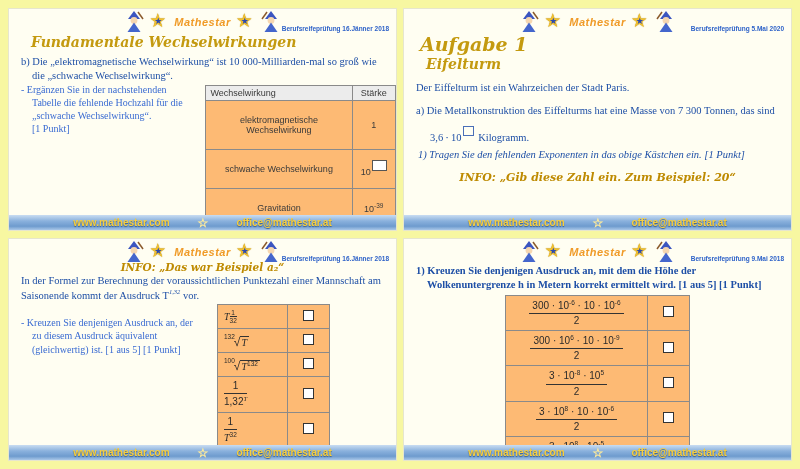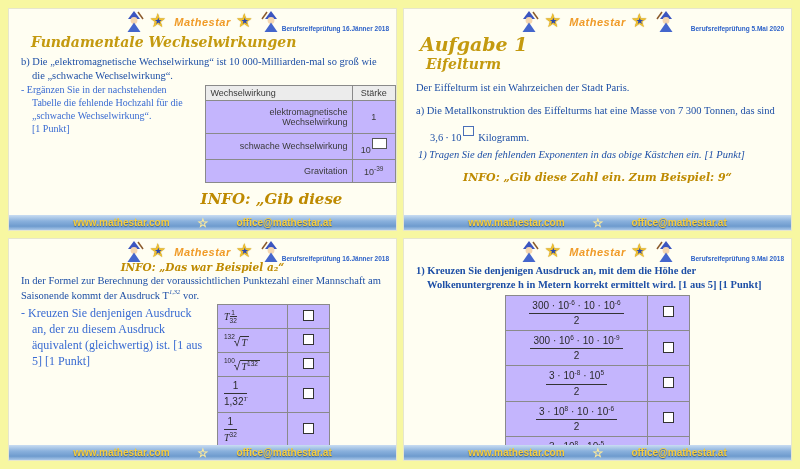--- a/index.html
+++ b/index.html
@@ -28,27 +28,27 @@
   .info{font-family:"DejaVu Serif",serif;font-weight:bold;font-style:italic;
         font-size:15px;color:#BE8A00;}
   
   .footer{position:absolute;bottom:0;left:0;right:0;height:15px;
           background:linear-gradient(180deg,#C9DDF2 0%,#8AB1DD 40%,#6E9BCE 75%,#A9C7E8 100%);
           display:flex;align-items:center;justify-content:center;gap:28px;
           font-family:"Liberation Sans",sans-serif;font-weight:bold;font-size:10px;
           color:#F7CE3E;text-shadow:0 1px 1px #3A5E8C;}
   .f-star{font-size:12px;color:#FFEB9A;text-shadow:none;}
   
-  table{border-collapse:collapse;background:#c4b5fd;}
+  table{border-collapse:collapse;background:#fdba74;}
   td,th{border:1px solid #8A8A8A;font-family:"Liberation Sans",sans-serif;
         color:#3A3A3A;font-weight:normal;}
   .wtable{font-size:9px;}
   .wtable th{background:#ECECEC;padding:2px 4px;height:15px;}
   .wtable th:first-child{text-align:left;}
-  .wtable td:first-child{width:150px;padding:6px 4px;text-align:right;}
+  .wtable td:first-child{width:150px;padding:14px 4px;text-align:center;}
   .wtable td:last-child{width:44px;text-align:center;}
   .wtable tr.tall td{height:26px;}
   sup{font-size:6.5px;}
   .powbox{display:inline-block;width:15px;height:11px;border:1px solid #555;
           background:#FFF;vertical-align:4px;margin-left:1px;}
   .massbox{display:inline-block;width:11px;height:10px;border:1px solid #4A6FB8;
            background:#FFFEF2;vertical-align:5px;margin:0 2px 0 1px;}
   
   .opt-table td{font-size:10px;color:#2A2A2A;}
   .opt-table .expr{padding:3px 6px;text-align:left;}
@@ -68,21 +68,21 @@
   .frac{display:inline-block;text-align:center;line-height:1.2;vertical-align:middle;}
   .frac .n{display:block;border-bottom:1px solid #333;padding:0 3px 1px 3px;}
   .frac .d{display:block;padding-top:1px;}
   
   .row{display:flex;}
   .tl-bullet{width:172px;margin-left:12px;font-size:10px;line-height:1.32;}
   .tl-table{margin-left:16px;margin-top:2px;}
   .tl-info{margin:5px 0 0 150px;width:225px;text-align:center;line-height:1.55;}
   .tr-info{text-align:center;margin-top:9px;font-size:11px;}
   .bl-info-top{text-align:center;margin-top:-2px;font-size:10.5px;}
-  .bl-bullet{width:182px;margin-left:12px;font-size:12px;line-height:1.32;margin-top:4px;}
+  .bl-bullet{width:182px;margin-left:12px;font-size:10px;line-height:1.32;margin-top:14px;}
   .bl-table{margin-left:14px;margin-top:2px;}
   .bot-info{text-align:center;margin-top:3px;font-size:10px;}
   .br-table{margin:3px auto 0 auto;}
   .wiz{flex:0 0 auto;}
 </style>
 </head>
 <body>
 
 <div class="grid">
 
@@ -177,21 +177,21 @@
     <div class="date">Berufsreifeprüfung 5.Mai 2020</div>
     <div class="title">Aufgabe 1</div>
     <div class="subtitle">Eifelturm</div>
     <div class="btxt" style="margin-top:9px;">Der Eiffelturm ist ein Wahrzeichen der Stadt Paris.</div>
     <div class="btxt hang" style="margin-top:9px;">a) Die Metallkonstruktion des Eiffelturms hat eine Masse von 7 300 Tonnen, das sind</div>
     <div class="btxt" style="margin-left:26px;margin-top:8px;">
       <span>3,6 ∙ 10</span><span class="massbox"></span>
       <span>Kilogramm.</span>
     </div>
     <div class="btxt hang" style="margin-left:14px;margin-top:4px;font-style:italic;">1)  Tragen Sie den fehlenden Exponenten in das obige Kästchen ein. [1 Punkt]</div>
-    <div class="info tr-info">INFO: „Gib diese Zahl ein.  Zum Beispiel: 9“</div>
+    <div class="info tr-info">INFO: „Gib diese Zahl ein.  Zum Beispiel: 20“</div>
     <div class="footer">
       <span>www.mathestar.com</span>
       <span class="f-star">☆</span>
       <span>office@mathestar.at</span>
     </div>
   </div>
 
   <div class="slide">
     <div class="logo">
       <svg class="wiz" width="20" height="24" viewBox="0 0 20 24">

